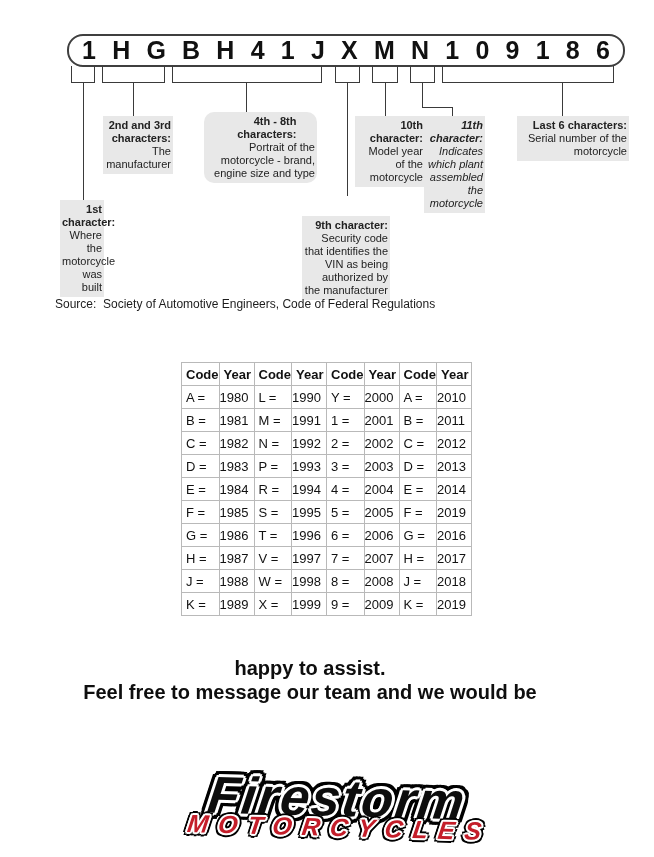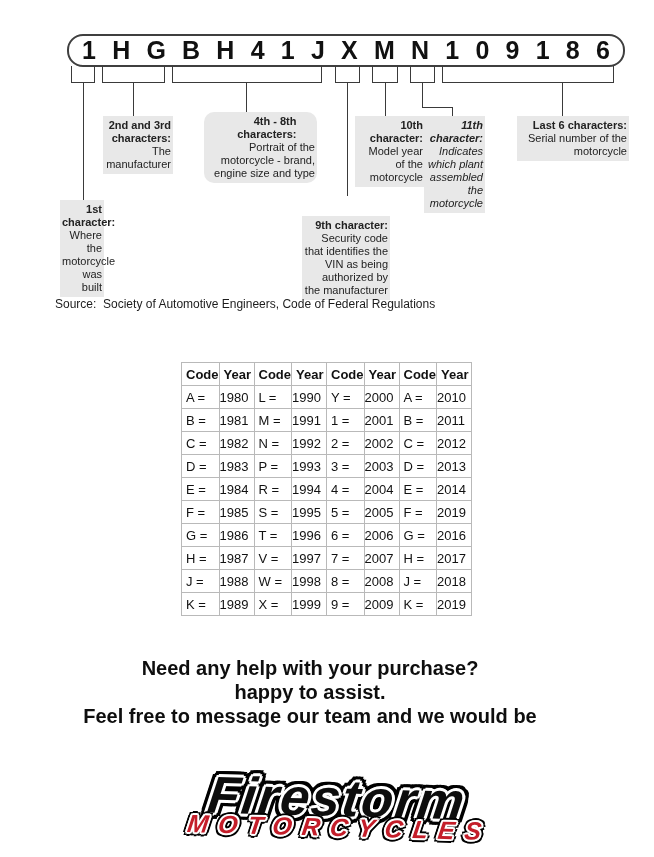--- a/index.html
+++ b/index.html
@@ -285,21 +285,20 @@
         <td class="col-year">1999</td>
         <td class="col-code">9 =</td>
         <td class="col-year">2009</td>
         <td class="col-code">K =</td>
         <td class="col-year">2019</td>
       </tr>
     </tbody>
 </table>
 
 <div class="help-text">
-  <div>Need any help with your purchase?</div>
   <div>happy to assist.</div>
   <div>Feel free to message our team and we would be</div>
 </div>
 
 <div class="logo">
   <span class="logo-title">Firestorm</span>
   <span class="logo-sub">MOTORCYCLES</span>
 </div>
 
 </body></html>

